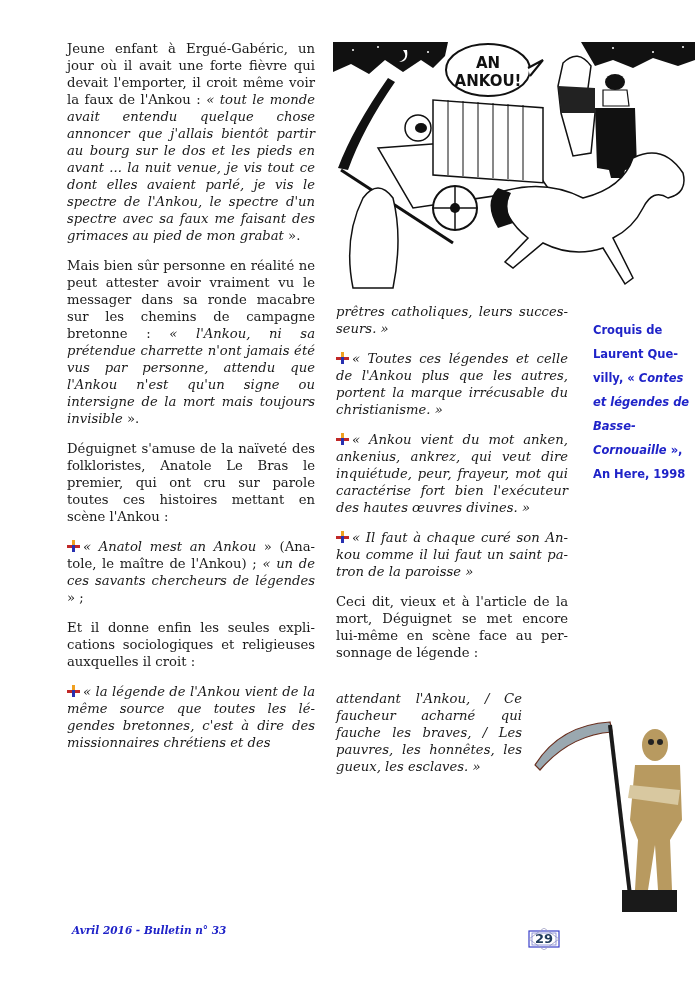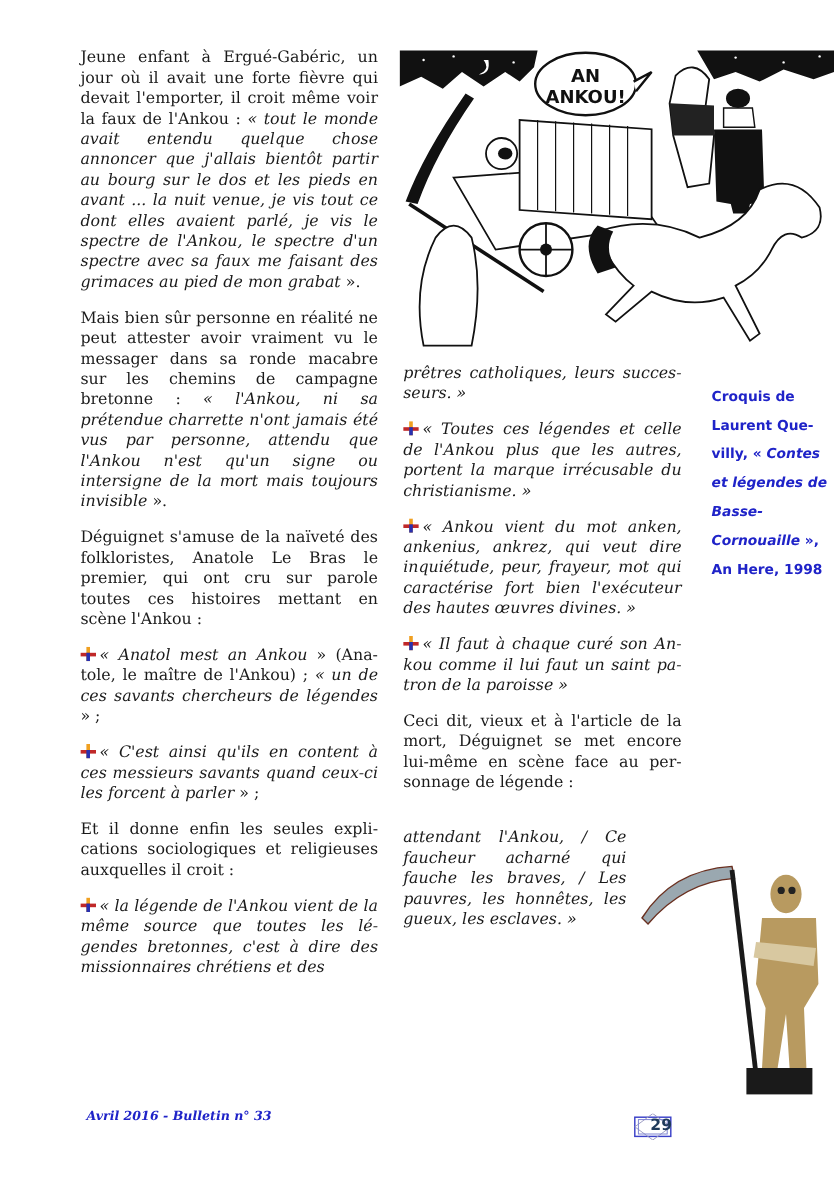--- a/index.html
+++ b/index.html
@@ -11,21 +11,21 @@
   .col-mid { left: 336px; top: 303px; width: 232px; }
   .it { font-style: italic; }
   .bullet { display: inline-block; width: 13px; height: 12px; position: relative; vertical-align: -1px; margin-right: 3px; }
   .bullet svg { display: block; }
   .caption { position: absolute; left: 593px; top: 318px; width: 100px; color: #1f23c8;
              font-family: "DejaVu Sans", "Liberation Sans", sans-serif; font-weight: bold; font-size: 11.5px; line-height: 24px; }
   .caption .it { font-style: italic; }
   .footer { position: absolute; left: 72px; top: 924px; color: #1f23c8;
             font-family: "DejaVu Serif", "Liberation Serif", serif; font-weight: bold; font-size: 10.5px; font-style: italic; }
   .pagenum { position: absolute; left: 528px; top: 928px; width: 32px; height: 22px; }
-  .pagenum .num { position: absolute; left: 0; top: 0; width: 32px; height: 22px; text-align: right; line-height: 22px;
+  .pagenum .num { position: absolute; left: 0; top: 0; width: 32px; height: 22px; text-align: center; line-height: 22px;
                   font-family: "DejaVu Sans", "Liberation Sans", sans-serif; font-weight: bold; font-size: 13px; color: #1e3a5a; }
   .cartoon { position: absolute; left: 333px; top: 38px; width: 362px; height: 262px; }
   .skeleton { position: absolute; left: 530px; top: 710px; width: 160px; height: 205px; }
   .last-quote { position: absolute; left: 336px; top: 666px; width: 232px; font-size: 13.2px; line-height: 17px; text-align: justify; }
   .last-quote .narrow { width: 186px; margin-top: 24px; }
 </style>
 </head>
 <body>
 
 <div class="col col-left">
@@ -35,27 +35,20 @@
   <p>
     <span>Mais bien sûr personne en réalité ne peut attester avoir vraiment vu le messager dans sa ronde macabre sur les chemins de campagne bretonne : </span><span class="it">« l'Ankou, ni sa prétendue charrette n'ont ja­mais été vus par personne, atten­du que l'Ankou n'est qu'un signe ou intersigne de la mort mais tou­jours invisible</span><span> ».</span>
   </p>
   <p>Déguignet s'amuse de la naïveté des folkloristes, Anatole Le Bras le premier, qui ont cru sur parole toutes ces histoires mettant en scène l'Ankou :</p>
   <p>
     <span class="bullet"><svg width="13" height="12" viewBox="0 0 13 12">
           <rect x="5" y="0" width="3" height="12" fill="#f0a020"></rect>
           <rect x="0" y="5" width="13" height="3" fill="#c02828"></rect>
           <rect x="5" y="5" width="3" height="7" fill="#2830b0"></rect>
         </svg></span><span class="it">« Anatol mest an Ankou</span><span> » (Ana­tole, le maître de l'Ankou) ; </span><span class="it">« un de ces savants chercheurs de lé­gendes</span><span> » ;</span>
-  </p>
-  <p>
-    <span class="bullet"><svg width="13" height="12" viewBox="0 0 13 12">
-          <rect x="5" y="0" width="3" height="12" fill="#f0a020"></rect>
-          <rect x="0" y="5" width="13" height="3" fill="#c02828"></rect>
-          <rect x="5" y="5" width="3" height="7" fill="#2830b0"></rect>
-        </svg></span><span class="it">« C'est ainsi qu'ils en content à ces messieurs savants quand ceux-ci les forcent à parler</span><span> » ;</span>
   </p>
   <p>Et il donne enfin les seules expli­cations sociologiques et reli­gieuses auxquelles il croit :</p>
   <p>
     <span class="bullet"><svg width="13" height="12" viewBox="0 0 13 12">
           <rect x="5" y="0" width="3" height="12" fill="#f0a020"></rect>
           <rect x="0" y="5" width="13" height="3" fill="#c02828"></rect>
           <rect x="5" y="5" width="3" height="7" fill="#2830b0"></rect>
         </svg></span><span class="it">« la légende de l'Ankou vient de la même source que toutes les lé­gendes bretonnes, c'est à dire des missionnaires chrétiens et des</span>
   </p>
 </div>

